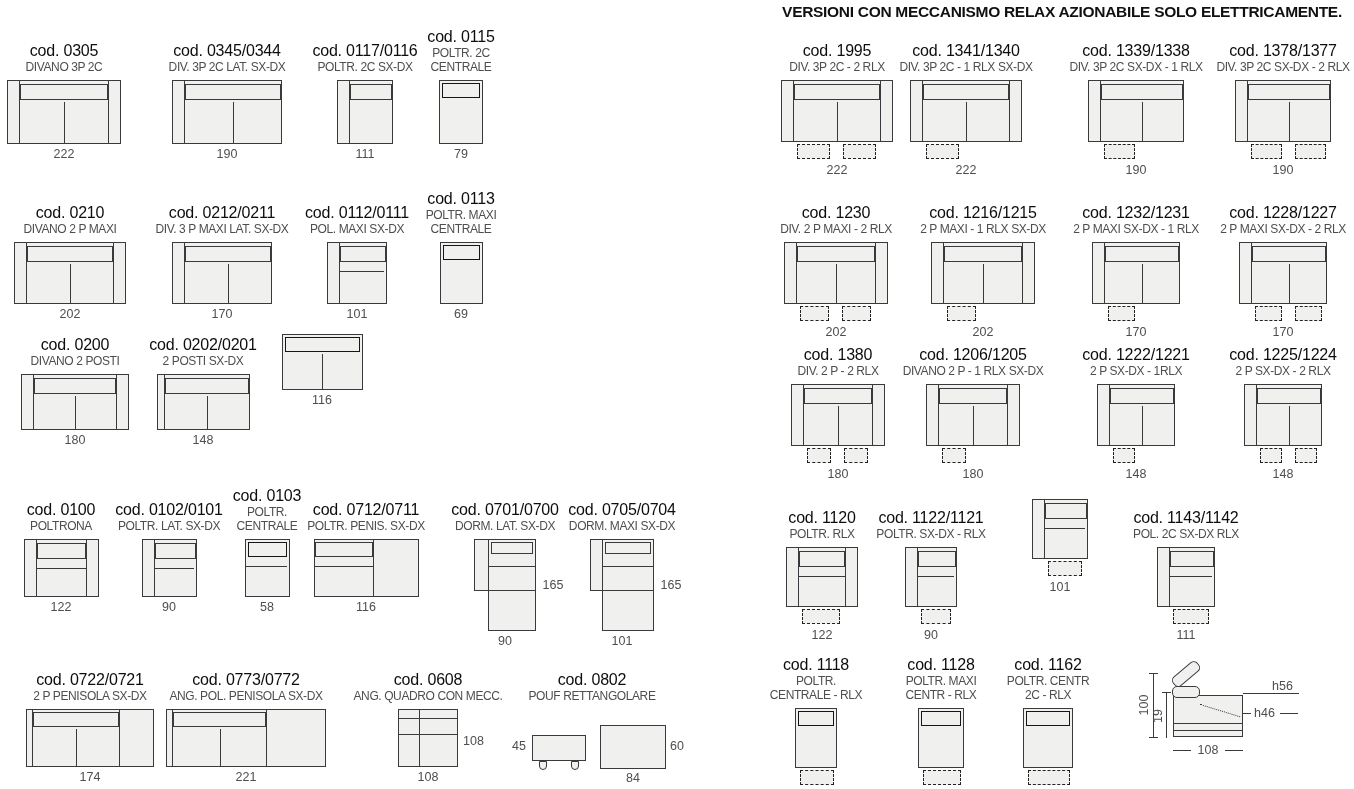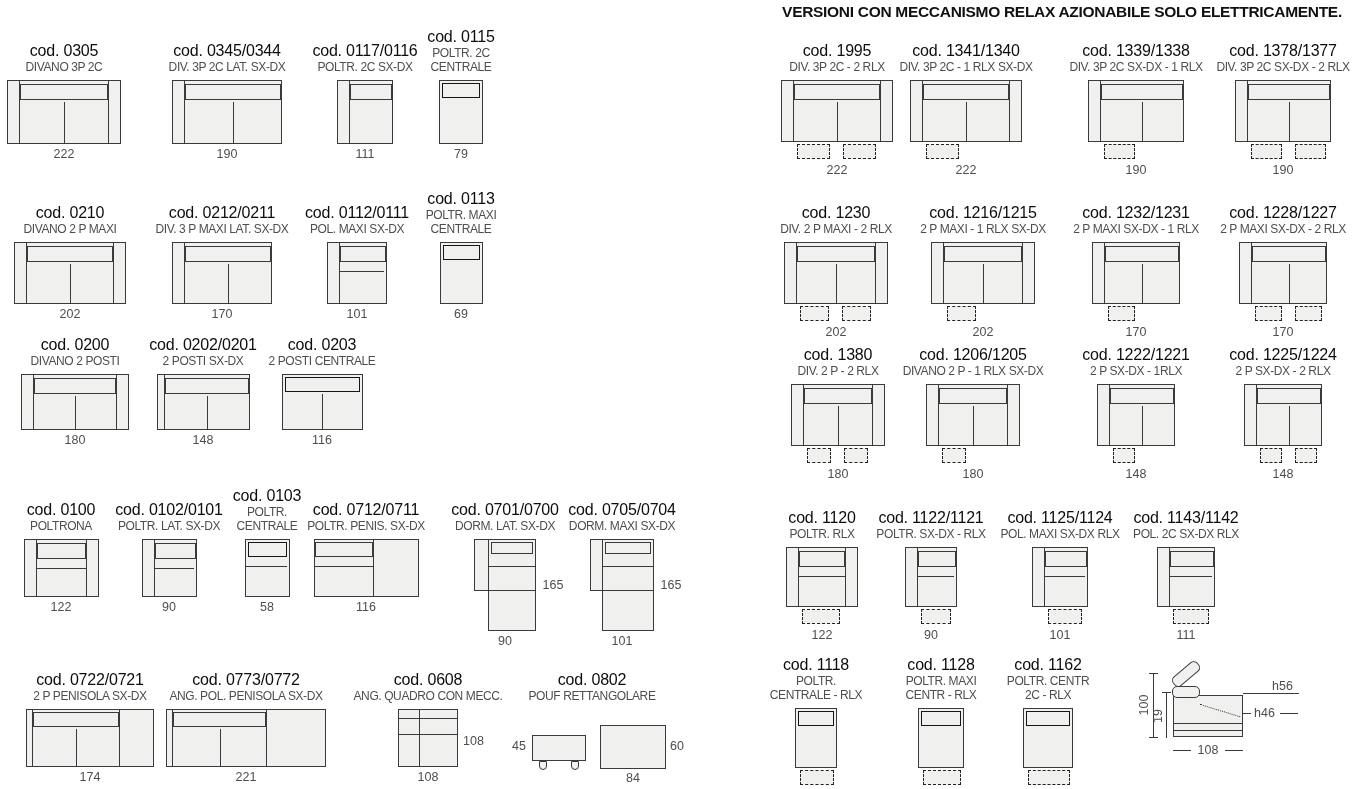--- a/index.html
+++ b/index.html
@@ -161,24 +161,20 @@
       <div class="dwrap">
         <div class="diag" style="width: 93px; height: 56px;">
           <div class="part" style="left: 0px; top: 0px; bottom: 0px; width: 7px; border-right: 1px solid rgb(58, 58, 60);"></div>
           <div class="part" style="left: 7px; top: 3px; height: 16px; border: 1px solid rgb(58, 58, 60); right: 0px;"></div>
           <div class="part" style="left: 49px; top: 21px; bottom: 0px; width: 1px; background: rgb(58, 58, 60);"></div>
         </div>
       </div>
       <div class="dim">148</div>
     </div>
     <div class="cell" style="left: 247px; top: 328px; width: 150px;">
-      <div class="labels" style="height: 40px;">
-        <div class="code">cod. 0203</div>
-        <div class="name">2 POSTI CENTRALE</div>
-      </div>
       <div class="dwrap">
         <div class="diag" style="width: 81px; height: 56px;">
           <div class="part" style="left: 2px; right: 2px; top: 2px; height: 15px; border: 1.5px solid rgb(22, 22, 22);"></div>
           <div class="part" style="left: 39.5px; top: 19px; bottom: 0px; width: 1px; background: rgb(58, 58, 60);"></div>
         </div>
       </div>
       <div class="dim">116</div>
     </div>
     <div class="cell" style="left: -5px; top: 481px; width: 132px;">
       <div class="labels" style="height: 52px;">
@@ -553,24 +549,20 @@
         <div class="diag" style="width: 52px; height: 60px;">
           <div class="part" style="left: 0px; top: 0px; bottom: 0px; width: 12px; border-right: 1px solid rgb(58, 58, 60);"></div>
           <div class="part" style="left: 12px; top: 3px; height: 16px; border: 1px solid rgb(58, 58, 60); right: 0px;"></div>
           <div class="part" style="left: 12px; right: 2px; top: 28px; height: 1px; background: rgb(58, 58, 60);"></div>
           <div class="rlx" style="left: 15px; top: calc(100% + 3px); width: 30px;"></div>
         </div>
       </div>
       <div class="dim" style="margin-top: 21px;">90</div>
     </div>
     <div class="cell" style="left: 990px; top: 493px; width: 140px;">
-      <div class="labels" style="height: 48px;">
-        <div class="code">cod. 1125/1124</div>
-        <div class="name">POL. MAXI SX-DX RLX</div>
-      </div>
       <div class="dwrap">
         <div class="diag" style="width: 56px; height: 60px;">
           <div class="part" style="left: 0px; top: 0px; bottom: 0px; width: 12px; border-right: 1px solid rgb(58, 58, 60);"></div>
           <div class="part" style="left: 12px; top: 3px; height: 16px; border: 1px solid rgb(58, 58, 60); right: 0px;"></div>
           <div class="part" style="left: 12px; right: 2px; top: 28px; height: 1px; background: rgb(58, 58, 60);"></div>
           <div class="rlx" style="left: 15px; top: calc(100% + 3px); width: 34px;"></div>
         </div>
       </div>
       <div class="dim" style="margin-top: 21px;">101</div>
     </div>

